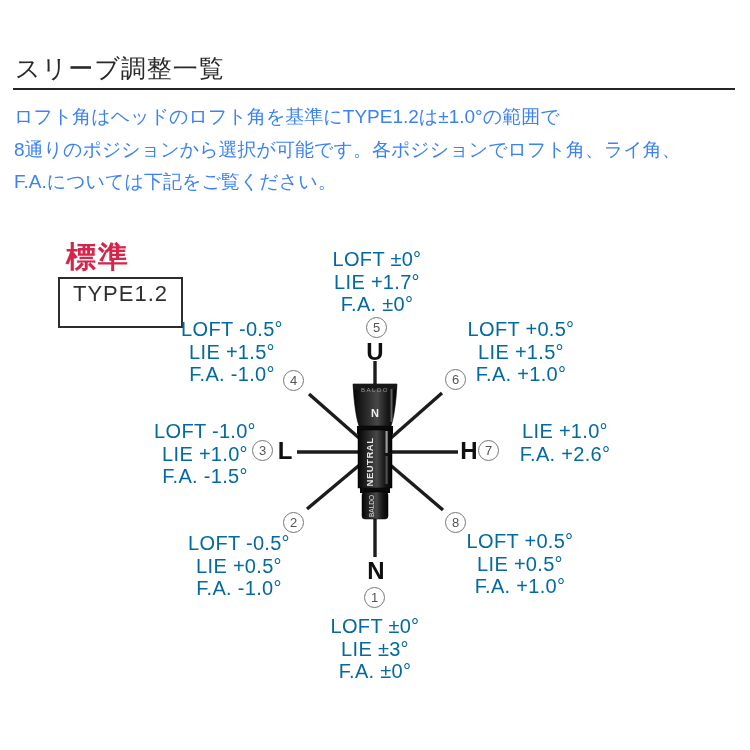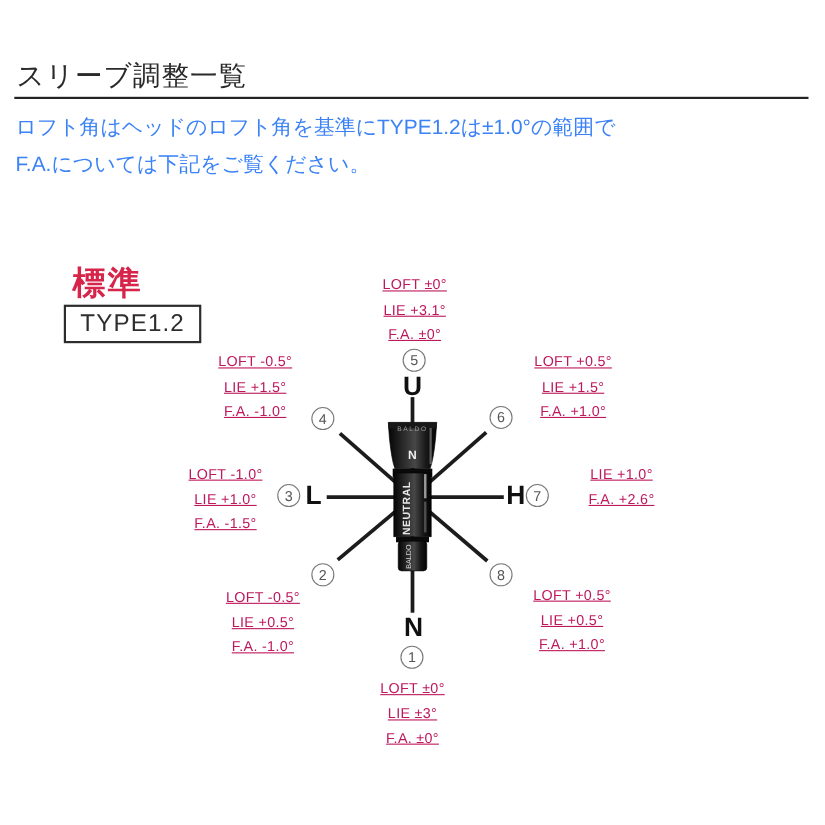--- a/index.html
+++ b/index.html
@@ -16,27 +16,27 @@
   .intro{
     position:absolute;left:14px;top:101px;font-size:19px;line-height:32.5px;color:#3b82f6;
   }
   
   .standard-label{
     position:absolute;left:66px;top:237px;font-size:30px;font-weight:700;
     color:#d6244a;letter-spacing:2px;
   }
   .type-box{
     position:absolute;left:58px;top:277px;border:2px solid #2c2c2c;background:#fff;
-    padding:2px 13px 3px 13px;font-size:22px;color:#2e2e2e;letter-spacing:1px;
+    padding:2px 13px 19px 13px;font-size:22px;color:#2e2e2e;letter-spacing:1px;
   }
   
   .spokes{position:absolute;left:0;top:0;}
   .pos-block{
     position:absolute;transform:translateX(-50%);text-align:center;
-    font-size:13px;line-height:22.6px;color:#be185d;letter-spacing:0.3px;white-space:nowrap;text-decoration:underline;
+    font-size:20px;line-height:22.6px;color:#0369a1;letter-spacing:0.3px;white-space:nowrap;
   }
   .pos5-block{left:377px;top:248px;}
   .pos4-block{left:232px;top:318px;}
   .pos6-block{left:521px;top:318px;}
   .pos3-block{left:205px;top:420px;}
   .pos7-block{left:565px;top:420px;}
   .pos2-block{left:239px;top:532px;}
   .pos8-block{left:520px;top:530px;}
   .pos1-block{left:375px;top:615px;}
   .circle-num{
@@ -64,20 +64,21 @@
 </head>
 <body>
 
 <div class="canvas">
 
   <h1 class="page-title">スリーブ調整一覧</h1>
   <div class="title-rule"></div>
 
   <div class="intro">
     <div>ロフト角はヘッドのロフト角を基準にTYPE1.2は±1.0°の範囲で</div>
+    <div>8通りのポジションから選択が可能です。各ポジションでロフト角、ライ角、</div>
     <div>F.A.については下記をご覧ください。</div>
   </div>
 
   <div class="standard-label">標準</div>
   <div class="type-box">TYPE1.2</div>
 
   <svg class="spokes" width="750" height="750" viewBox="0 0 750 750">
     <defs>
       <linearGradient id="gBody" x1="0" y1="0" x2="1" y2="0">
         <stop offset="0" stop-color="#050505"></stop>
@@ -113,21 +114,21 @@
       <text x="373" y="462" text-anchor="middle" transform="rotate(-90 373 462)" font-family="Liberation Sans, DejaVu Sans, sans-serif" font-size="9.5" font-weight="bold" letter-spacing="0.5" fill="#e8e8e8">NEUTRAL</text>
 
       <rect x="360" y="488" width="30" height="5" fill="#0a0a0a"></rect>
       <rect x="362" y="492" width="26" height="27" rx="3" fill="url(#gBody)" stroke="#000" stroke-width="0.5"></rect>
       <text x="374" y="506" text-anchor="middle" transform="rotate(-90 374 506)" font-family="Liberation Sans, DejaVu Sans, sans-serif" font-size="6.5" fill="#d8d8d8">BALDO</text>
     </g>
   </svg>
 
   <div class="pos-block pos5-block">
     <div>LOFT ±0°</div>
-    <div>LIE +3.1°</div>
+    <div>LIE +1.7°</div>
     <div>F.A. ±0°</div>
   </div>
   <div class="pos-block pos4-block">
     <div>LOFT -0.5°</div>
     <div>LIE +1.5°</div>
     <div>F.A. -1.0°</div>
   </div>
   <div class="pos-block pos6-block">
     <div>LOFT +0.5°</div>
     <div>LIE +1.5°</div>

